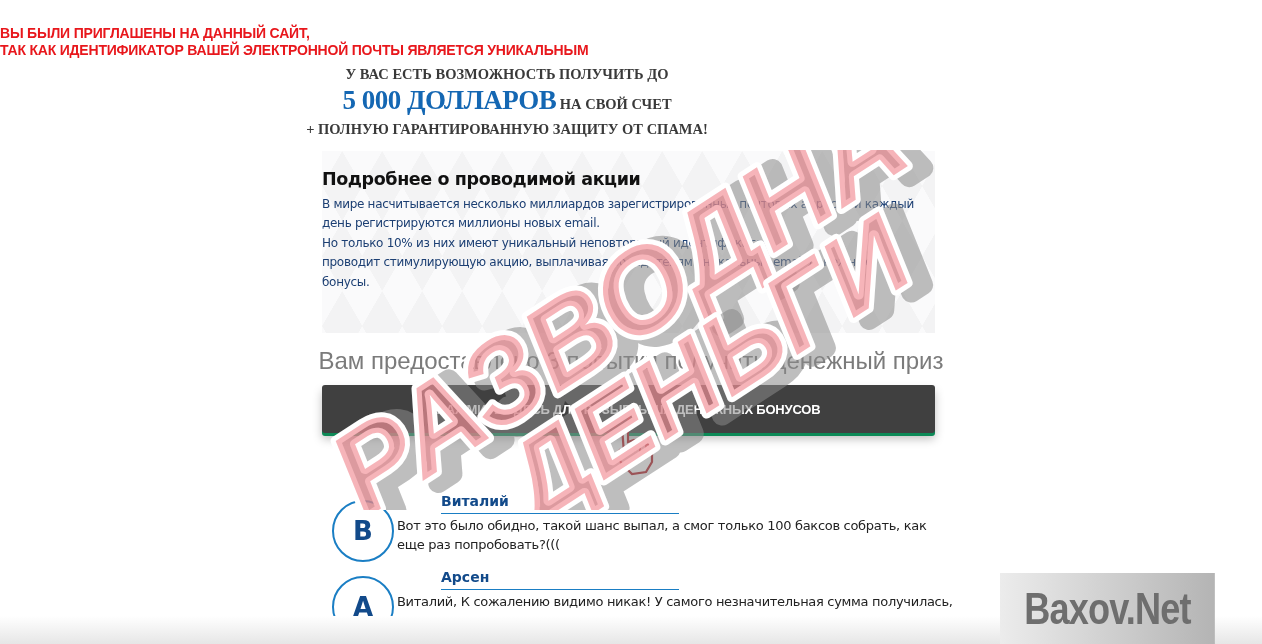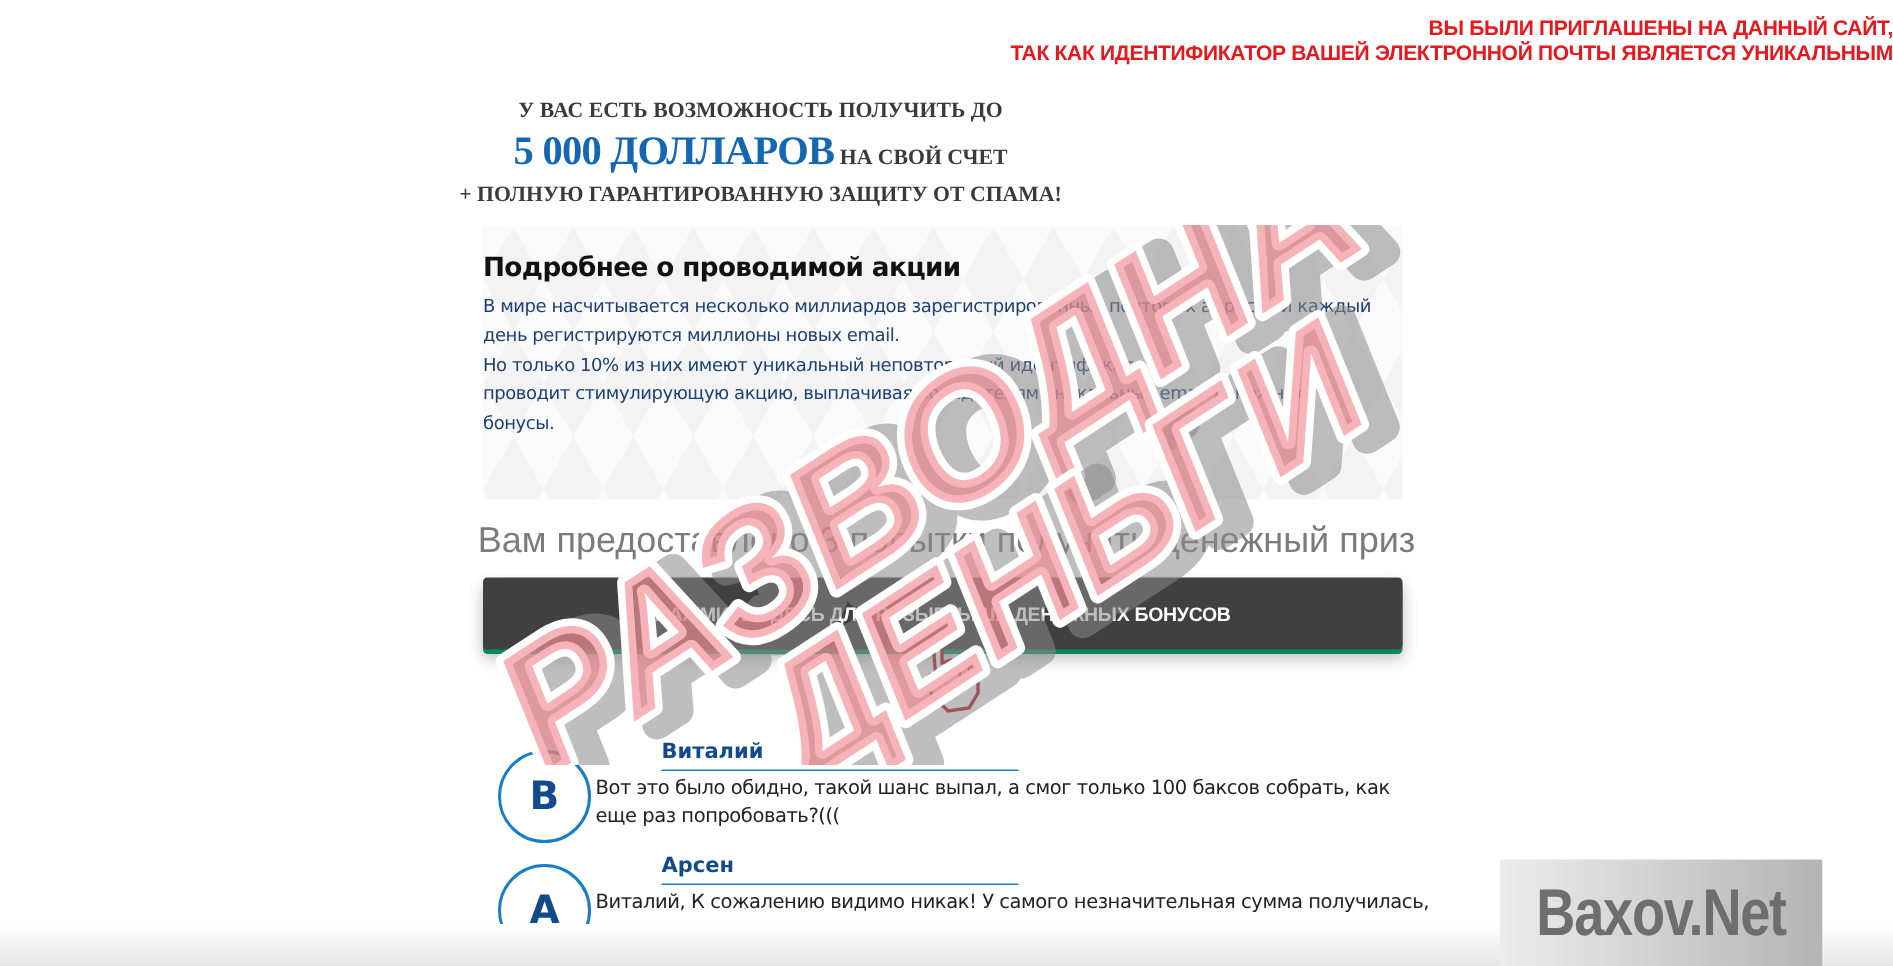--- a/index.html
+++ b/index.html
@@ -2,22 +2,22 @@
 <html><head>
   <meta charset="utf-8">
   <style>
     * { box-sizing: border-box; margin: 0; padding: 0; }
     html, body { width: 1262px; height: 644px; overflow: hidden; background: #ffffff; }
     body { position: relative; font-family: "DejaVu Sans", "Liberation Sans", sans-serif; }
 
     .page { position: absolute; left: 0; top: 0; width: 1262px; height: 644px; }
 
     .notice {
-      position: absolute; left: 0; width: 1262px; top: 10px;
-      text-align: right; color: #e8171c; font-weight: bold;
+      position: absolute; left: 0; width: 1262px; top: 25px;
+      text-align: left; color: #e8171c; font-weight: bold;
       font-family: "Liberation Sans", sans-serif;
       font-size: 14px; line-height: 17px; letter-spacing: -0.2px;
     }
 
     .offer { position: absolute; left: 0; width: 1014px; top: 64px; text-align: center; color: #3a3a3a; font-family: Liberation Serif, serif; font-weight: bold; }
     .offer .l1 { font-size: 14.5px; line-height: 20px; }
     .offer .l2 { line-height: 32px; }
     .offer .amount { font-size: 27px; color: #1467b3; letter-spacing: -0.5px; }
     .offer .suffix { font-size: 14.5px; }
     .offer .l3 { font-size: 14.5px; line-height: 18px; }

